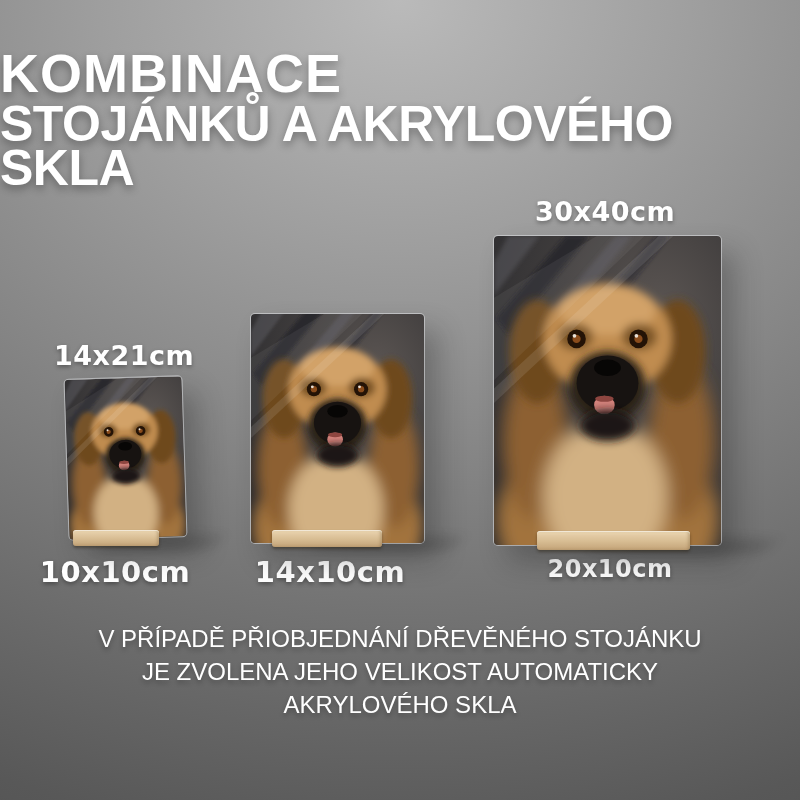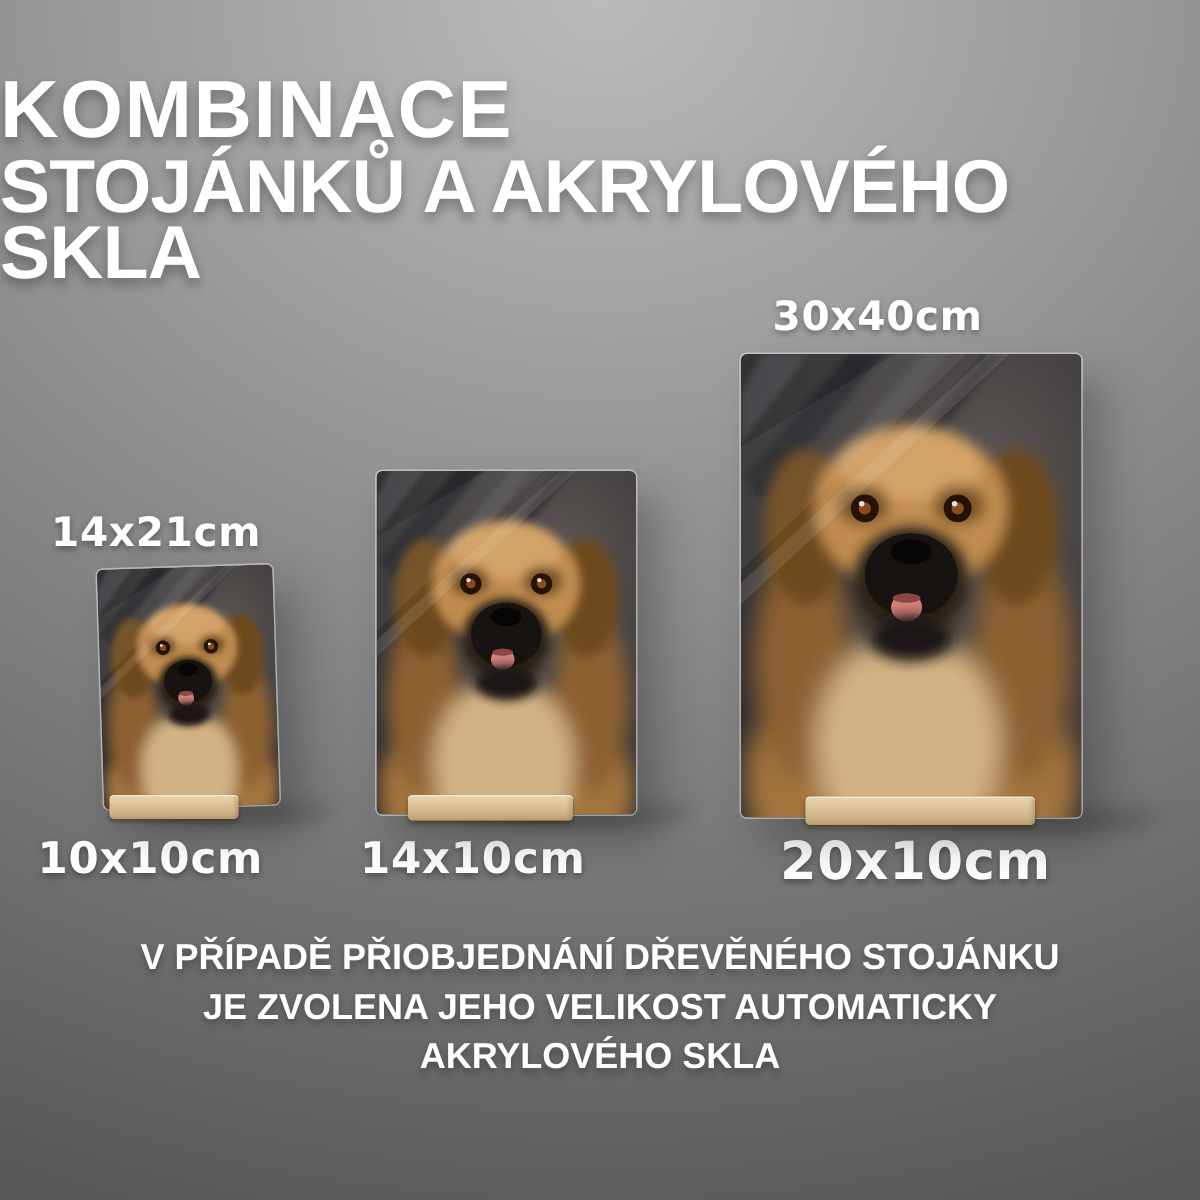--- a/index.html
+++ b/index.html
@@ -19,21 +19,21 @@
     font-size:54px;font-weight:bold;letter-spacing:1px;line-height:58px;
     text-shadow:0 4px 8px rgba(0,0,0,.32);
   }
   .hdr .subtitle{
     font-size:50px;font-weight:bold;letter-spacing:-0.5px;line-height:44px;
     text-shadow:0 4px 8px rgba(0,0,0,.32);
   }
   
   .product{position:absolute;inset:0;pointer-events:none;}
   .sizelabel{
-    position:absolute;color:#fff;font-weight:bold;
+    position:absolute;text-align:center;color:#fff;font-weight:bold;
     font-size:27px;letter-spacing:0.5px;
     text-shadow:0 2px 4px rgba(0,0,0,.35);
     font-family:"DejaVu Sans","Liberation Sans",sans-serif;
   }
   .glass{
     position:absolute;z-index:2;border-radius:4px;overflow:hidden;
     box-shadow:0 0 0 1px rgba(225,228,232,.55),
                inset 0 1px 0 rgba(255,255,255,.65),
                14px 16px 28px rgba(25,25,25,.30);
   }
@@ -60,25 +60,25 @@
   .p2 .glass{left:251px;top:314px;width:173px;height:229px;}
   .p2 .glabel{left:241px;top:273px;width:180px;}
   .p2 .stand{left:272px;top:530px;width:110px;height:17px;}
   .p2 .gshadow{left:310px;top:538px;width:150px;height:13px;}
   .p2 .slabel{left:240px;top:555px;width:180px;font-size:29px;}
   
   .p3 .glass{left:494px;top:236px;width:227px;height:309px;}
   .p3 .glabel{left:515px;top:196px;width:180px;}
   .p3 .stand{left:537px;top:531px;width:153px;height:19px;}
   .p3 .gshadow{left:585px;top:540px;width:190px;height:14px;}
-  .p3 .slabel{left:520px;top:555px;width:180px;font-size:35px;}
+  .p3 .slabel{left:520px;top:555px;width:180px;font-size:24px;}
   
   .note{
     position:absolute;top:622px;left:0;width:800px;text-align:center;color:#fff;
-    font-weight:bold;font-size:24px;line-height:33px;letter-spacing:0px;
+    font-weight:normal;font-size:24px;line-height:33px;letter-spacing:0px;
     text-shadow:0 3px 5px rgba(0,0,0,.28);
   }
   .note span{display:block;}
   .defs-holder{position:absolute;width:0;height:0;overflow:hidden;}
 </style>
 </head>
 <body>
 
 <div class="canvas">
 

